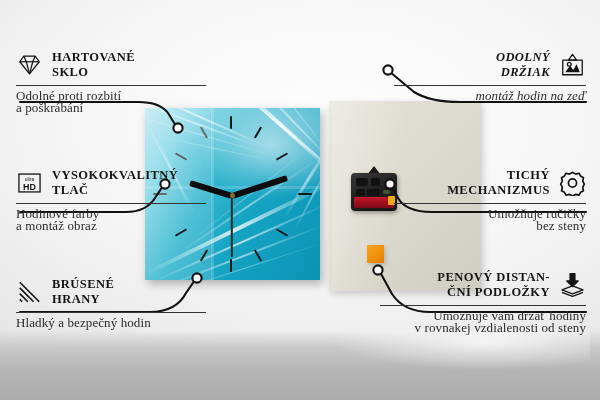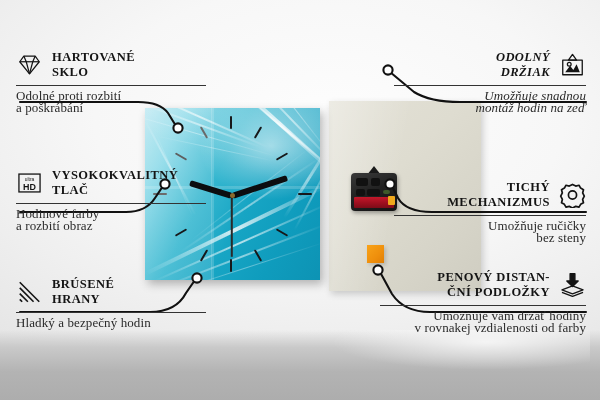--- a/index.html
+++ b/index.html
@@ -109,21 +109,21 @@
   .feat .sub {
     font-size:13px; line-height:12.2px; color:#2a2a2a; letter-spacing:.1px;
   }
   .feat.right .sub { text-align:right; }
   .ic { width:27px; height:26px; flex:0 0 27px; display:block; }
 
   .f1 { left:16px; top:50px; }
   .f2 { left:16px; top:168px; }
   .f3 { left:16px; top:277px; }
   .f4 { left:394px; top:50px;  width:192px;font-style:italic; }
-  .f5 { left:394px; top:168px; width:192px;margin-top:12px; }
+  .f5 { left:394px; top:168px; width:192px; }
   .f6 { left:380px; top:270px; width:206px; }
 </style>
 </head>
 <body>
 
 <div id="stage">
 
   <div id="floor"></div>
   <div id="floorglow"></div>
 
@@ -250,21 +250,21 @@
         <text x="16" y="24" font-family="Liberation Sans, sans-serif" font-size="11" font-weight="bold" text-anchor="middle" fill="#141414">HD</text>
       </svg>
       <div class="ttl">
         <div>VYSOKOKVALITNÝ</div>
         <div>TLAČ</div>
       </div>
     </div>
     <div class="rule"></div>
     <div class="sub">
       <div>Hodinové farby</div>
-      <div>a rozbití obraz</div>
+      <div>a montáž obraz</div>
     </div>
   </div>
 
   <div class="feat f3">
     <div class="head">
       <svg class="ic" viewBox="0 0 32 32">
         <g stroke="#141414" stroke-width="2">
           <path d="M4,4 L28,28"></path>
             <path d="M4,11 L21,28"></path>
             <path d="M4,18 L14,28"></path>
@@ -292,21 +292,20 @@
         <g fill="none" stroke="#141414" stroke-width="1.6" stroke-linejoin="round">
           <path d="M16,3 L11,10 H21 Z"></path>
           <rect x="4" y="10" width="24" height="18"></rect>
           <path d="M7,25 L13,17 L17,22 L21,15 L25,25 Z" fill="#141414" stroke="none"></path>
           <circle cx="12" cy="15" r="2.3"></circle>
         </g>
       </svg>
     </div>
     <div class="rule"></div>
     <div class="sub">
-      <div>Umožňuje snadnou</div>
       <div>montáž hodin na zeď</div>
     </div>
   </div>
 
   <div class="feat right f5">
     <div class="head">
       <div class="ttl">
         <div>TICHÝ</div>
         <div>MECHANIZMUS</div>
       </div>
@@ -334,17 +333,17 @@
         <g fill="none" stroke="#141414" stroke-width="1.6" stroke-linejoin="round">
           <path d="M13,2 H19 V11 H23 L16,18 L9,11 H13 Z" fill="#141414"></path>
           <path d="M16,17 L29,22 L16,27 L3,22 Z"></path>
           <path d="M3,25 L16,30 L29,25"></path>
         </g>
       </svg>
     </div>
     <div class="rule"></div>
     <div class="sub">
       <div>Umožňuje vám držať hodiny</div>
-      <div>v rovnakej vzdialenosti od farby</div>
+      <div>v rovnakej vzdialenosti od steny</div>
     </div>
   </div>
 
 </div>
 
 </body></html>

